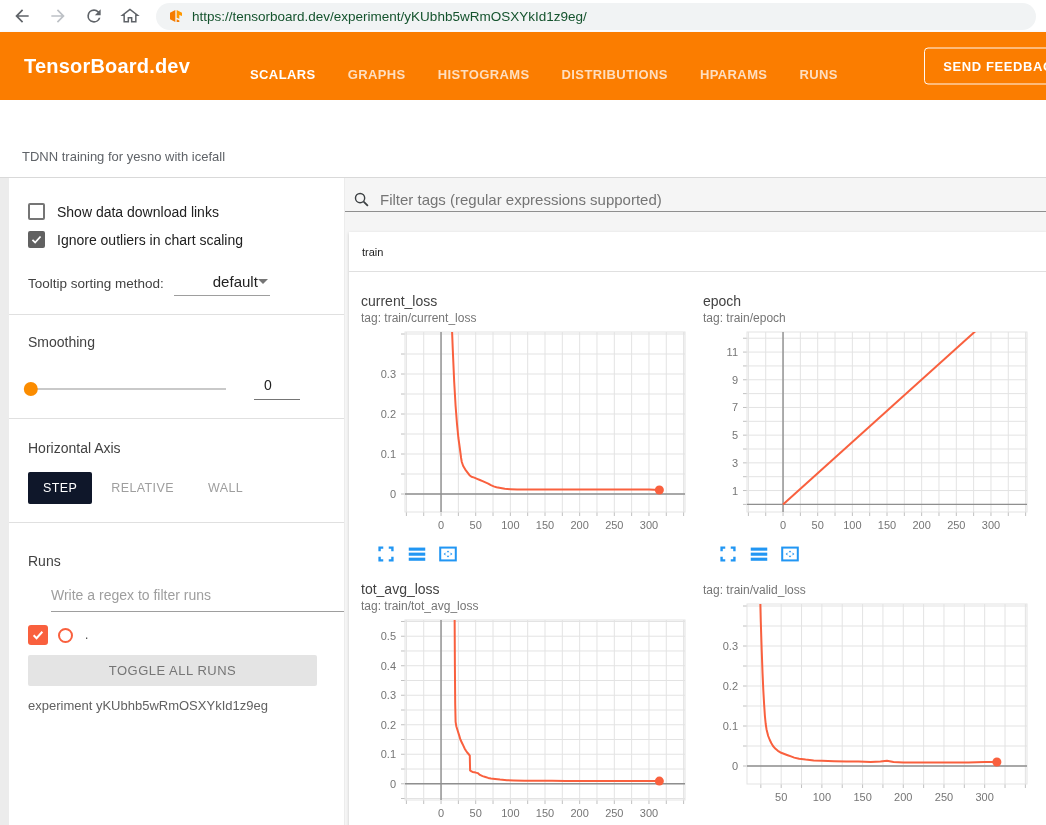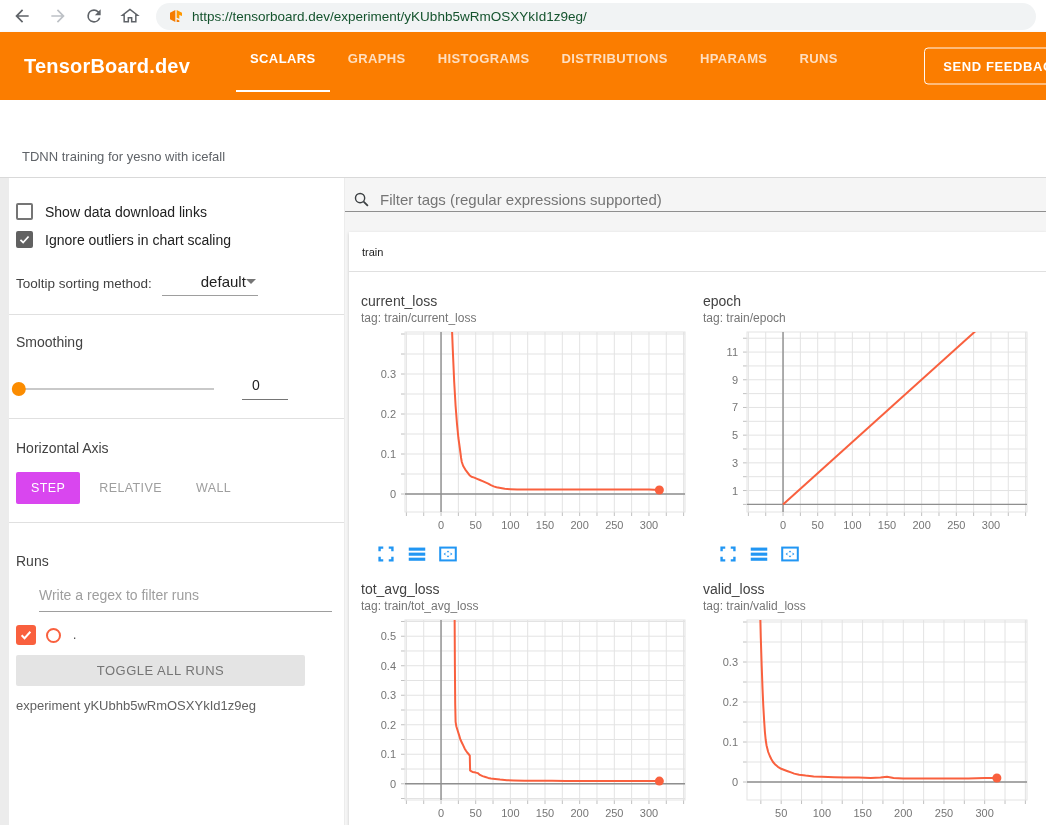--- a/index.html
+++ b/index.html
@@ -8,56 +8,56 @@
 
   
   .browser-bar { height:32px; display:flex; align-items:center; padding:0 10px 0 12px; gap:16px; background:#fff; }
   .nav-ic { width:20px; height:20px; flex:0 0 auto; }
   .addr-pill { flex:1; height:27px; background:#f1f3f4; border-radius:14px; display:flex; align-items:center; padding:0 12px; gap:8px; }
   .addr-url { font-size:13.5px; color:#14532d; white-space:nowrap; }
 
   
   .app-header { position:relative; height:68px; background:#fb7d00; display:flex; align-items:center; padding-left:24px; box-shadow:0 2px 4px rgba(0,0,0,0.2); }
   .brand { color:#fff; font-size:20px; font-weight:bold; letter-spacing:0.2px; }
-  .tabs { display:flex; margin-left:44px; height:52px; align-items:flex-end; }
+  .tabs { display:flex; margin-left:44px; height:52px; align-items:flex-start; }
   .tab { position:relative; height:68px; display:flex; align-items:center; padding:0 16px; font-size:13px; font-weight:bold; letter-spacing:0.4px; color:rgba(255,255,255,0.75); cursor:pointer; }
   .tab.active { color:#fff; }
   .tab.active::after { content:""; position:absolute; left:2px; right:2px; bottom:0; height:2px; background:#fff; }
   .feedback-btn { position:absolute; right:-36px; top:50%; transform:translateY(-50%); border:1px solid rgba(255,255,255,0.95); border-radius:4px; background:transparent; color:#fff; font-size:13px; font-weight:bold; letter-spacing:0.6px; padding:10px 18px; white-space:nowrap; font-family:"Liberation Sans",sans-serif; }
 
   
   .exp-strip { position:relative; height:78px; background:#fff; border-bottom:1px solid #d9d9d9; }
   .exp-title { position:absolute; left:22px; bottom:13px; font-size:13px; color:#5f6368; }
 
   
   .content { display:flex; height:647px; }
 
   
-  .sidebar { position:relative; width:345px; background:#fff; border-right:1px solid #ececec; padding:25px 22px 0 16px; flex:0 0 auto; }
+  .sidebar { position:relative; width:345px; background:#fff; border-right:1px solid #ececec; padding:25px 22px 0 28px; flex:0 0 auto; }
   .scroll-strip { position:absolute; left:0; top:0; bottom:0; width:9px; background:#ececec; }
   .cb-row { display:flex; align-items:center; gap:12px; margin-bottom:11px; cursor:pointer; }
   .cb-box { width:17px; height:17px; border:2px solid #757575; border-radius:2px; background:#fff; flex:0 0 auto; display:flex; align-items:center; justify-content:center; }
   .cb-box.checked { background:#616161; border-color:#616161; }
   .cb-label { font-size:14px; color:#212121; }
   .tooltip-row { margin-top:23px; display:flex; align-items:center; gap:10px; }
   .tooltip-label { font-size:13.5px; color:#424242; }
   .select-box { display:flex; align-items:center; justify-content:flex-end; width:96px; border-bottom:1px solid #9e9e9e; padding:2px 2px 5px 2px; cursor:pointer; }
   .select-value { font-size:15px; color:#212121; }
   .caret-down { width:0; height:0; border-left:5px solid transparent; border-right:5px solid transparent; border-top:5px solid #757575; }
   .divider { height:1px; background:#e0e0e0; margin:18px -22px 0 -26px; }
   .section-label { font-size:14px; color:#424242; }
   .smoothing-label { margin-top:19px; }
   .slider-row { margin-top:27px; display:flex; align-items:center; }
   .slider-track { position:relative; width:198px; height:2px; background:#c9c9c9; }
   .slider-thumb { position:absolute; left:0px; top:50%; transform:translate(-30%,-50%); width:14px; height:14px; border-radius:50%; background:#fb8c00; cursor:pointer; }
   .smooth-val { margin-left:28px; width:46px; border-bottom:1px solid #757575; font-size:14px; color:#212121; padding:0 0 6px 10px; }
   .haxis-label { margin-top:21px; }
   .haxis-btns { display:flex; align-items:center; margin-top:16px; gap:4px; }
   .axis-btn { font-size:12.5px; letter-spacing:0.4px; padding:9px 15px; border-radius:2px; color:#9e9e9e; background:transparent; border:none; font-family:"Liberation Sans",sans-serif; cursor:pointer; }
-  .axis-btn.active { background:#d946ef; color:#fff; }
+  .axis-btn.active { background:#0f172a; color:#fff; }
   .runs-label { margin-top:30px; font-size:14px; color:#424242; }
   .regex-input { margin-top:14px; width:293px; border:none; border-bottom:1px solid #9e9e9e; font-size:14px; color:#7f1d1d; padding:4px 0 8px 0; background:transparent; font-family:"Liberation Sans",sans-serif; outline:none;margin-left:23px; }
   .regex-input::placeholder { color:#9e9e9e; }
   .run-row { margin-top:13px; display:flex; align-items:center; gap:10px; }
   .run-cb { width:20px; height:20px; border-radius:3px; display:flex; align-items:center; justify-content:center; }
   .run-ring { width:15px; height:15px; border-radius:50%; border:2.5px solid; background:#fff; }
   .run-name { font-size:12px; color:#424242; margin-left:2px; }
   .toggle-runs-btn { margin-top:10px; width:289px; height:31px; background:#e4e4e4; border:none; border-radius:2px; font-size:13px; letter-spacing:0.5px; color:#757575; font-family:"Liberation Sans",sans-serif; cursor:pointer; }
   .exp-caption { margin-top:12px; font-size:13px; color:#616161; }
 
@@ -476,21 +476,20 @@
                 <text x="35" y="142.2622950819672" text-anchor="end" class="tick">0.1</text>
                 <text x="35" y="112.75409836065573" text-anchor="end" class="tick">0.2</text>
                 <text x="35" y="83.24590163934427" text-anchor="end" class="tick">0.3</text>
                 <text x="35" y="53.73770491803279" text-anchor="end" class="tick">0.4</text>
                 <text x="35" y="24.229508196721323" text-anchor="end" class="tick">0.5</text>
               </svg></div>
 
         </div>
 
         <div class="chart">
-          <div class="chart-title">valid_loss</div>
           <div class="chart-tag">tag: train/valid_loss</div>
           <div class="chart-svg-wrap"><svg width="330" height="206" viewBox="0 0 330 206">
                 <defs>
                   <clipPath id="clip3">
                     <rect x="44" y="4" width="280" height="180"></rect>
                   </clipPath>
                 </defs>
                 <line x1="57.83720930232558" y1="4" x2="57.83720930232558" y2="184" stroke="#e3e3e3" stroke-width="1"></line>
                 <line x1="57.83720930232558" y1="184" x2="57.83720930232558" y2="188" stroke="#c0c0c0" stroke-width="1"></line>
                 <line x1="78.18604651162791" y1="4" x2="78.18604651162791" y2="184" stroke="#e3e3e3" stroke-width="1"></line>

